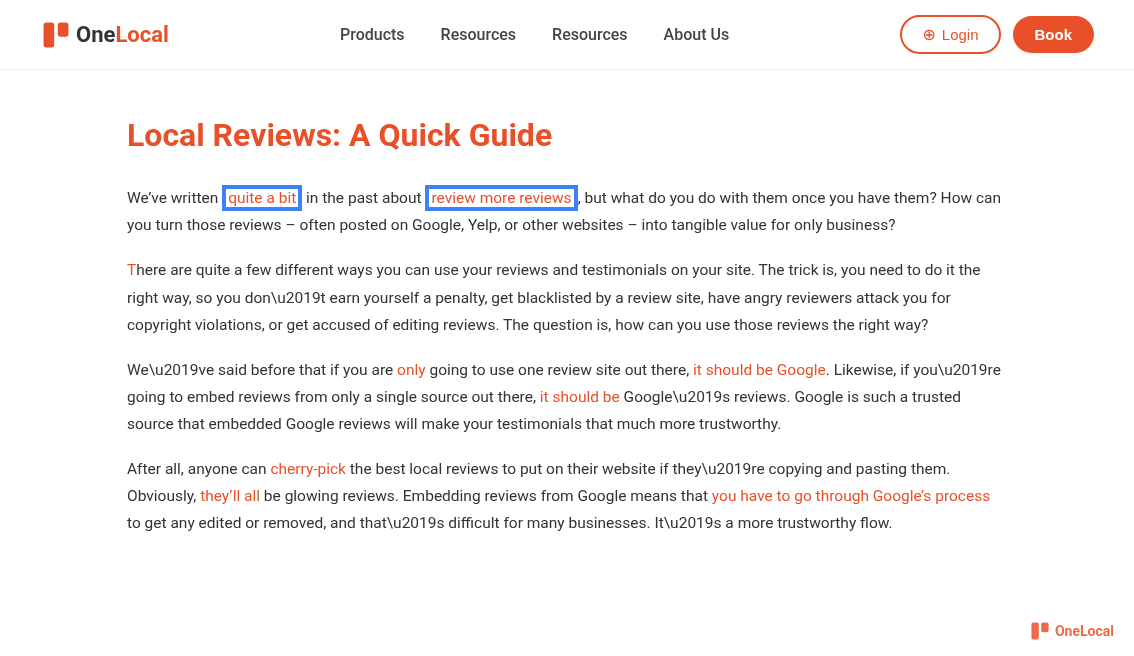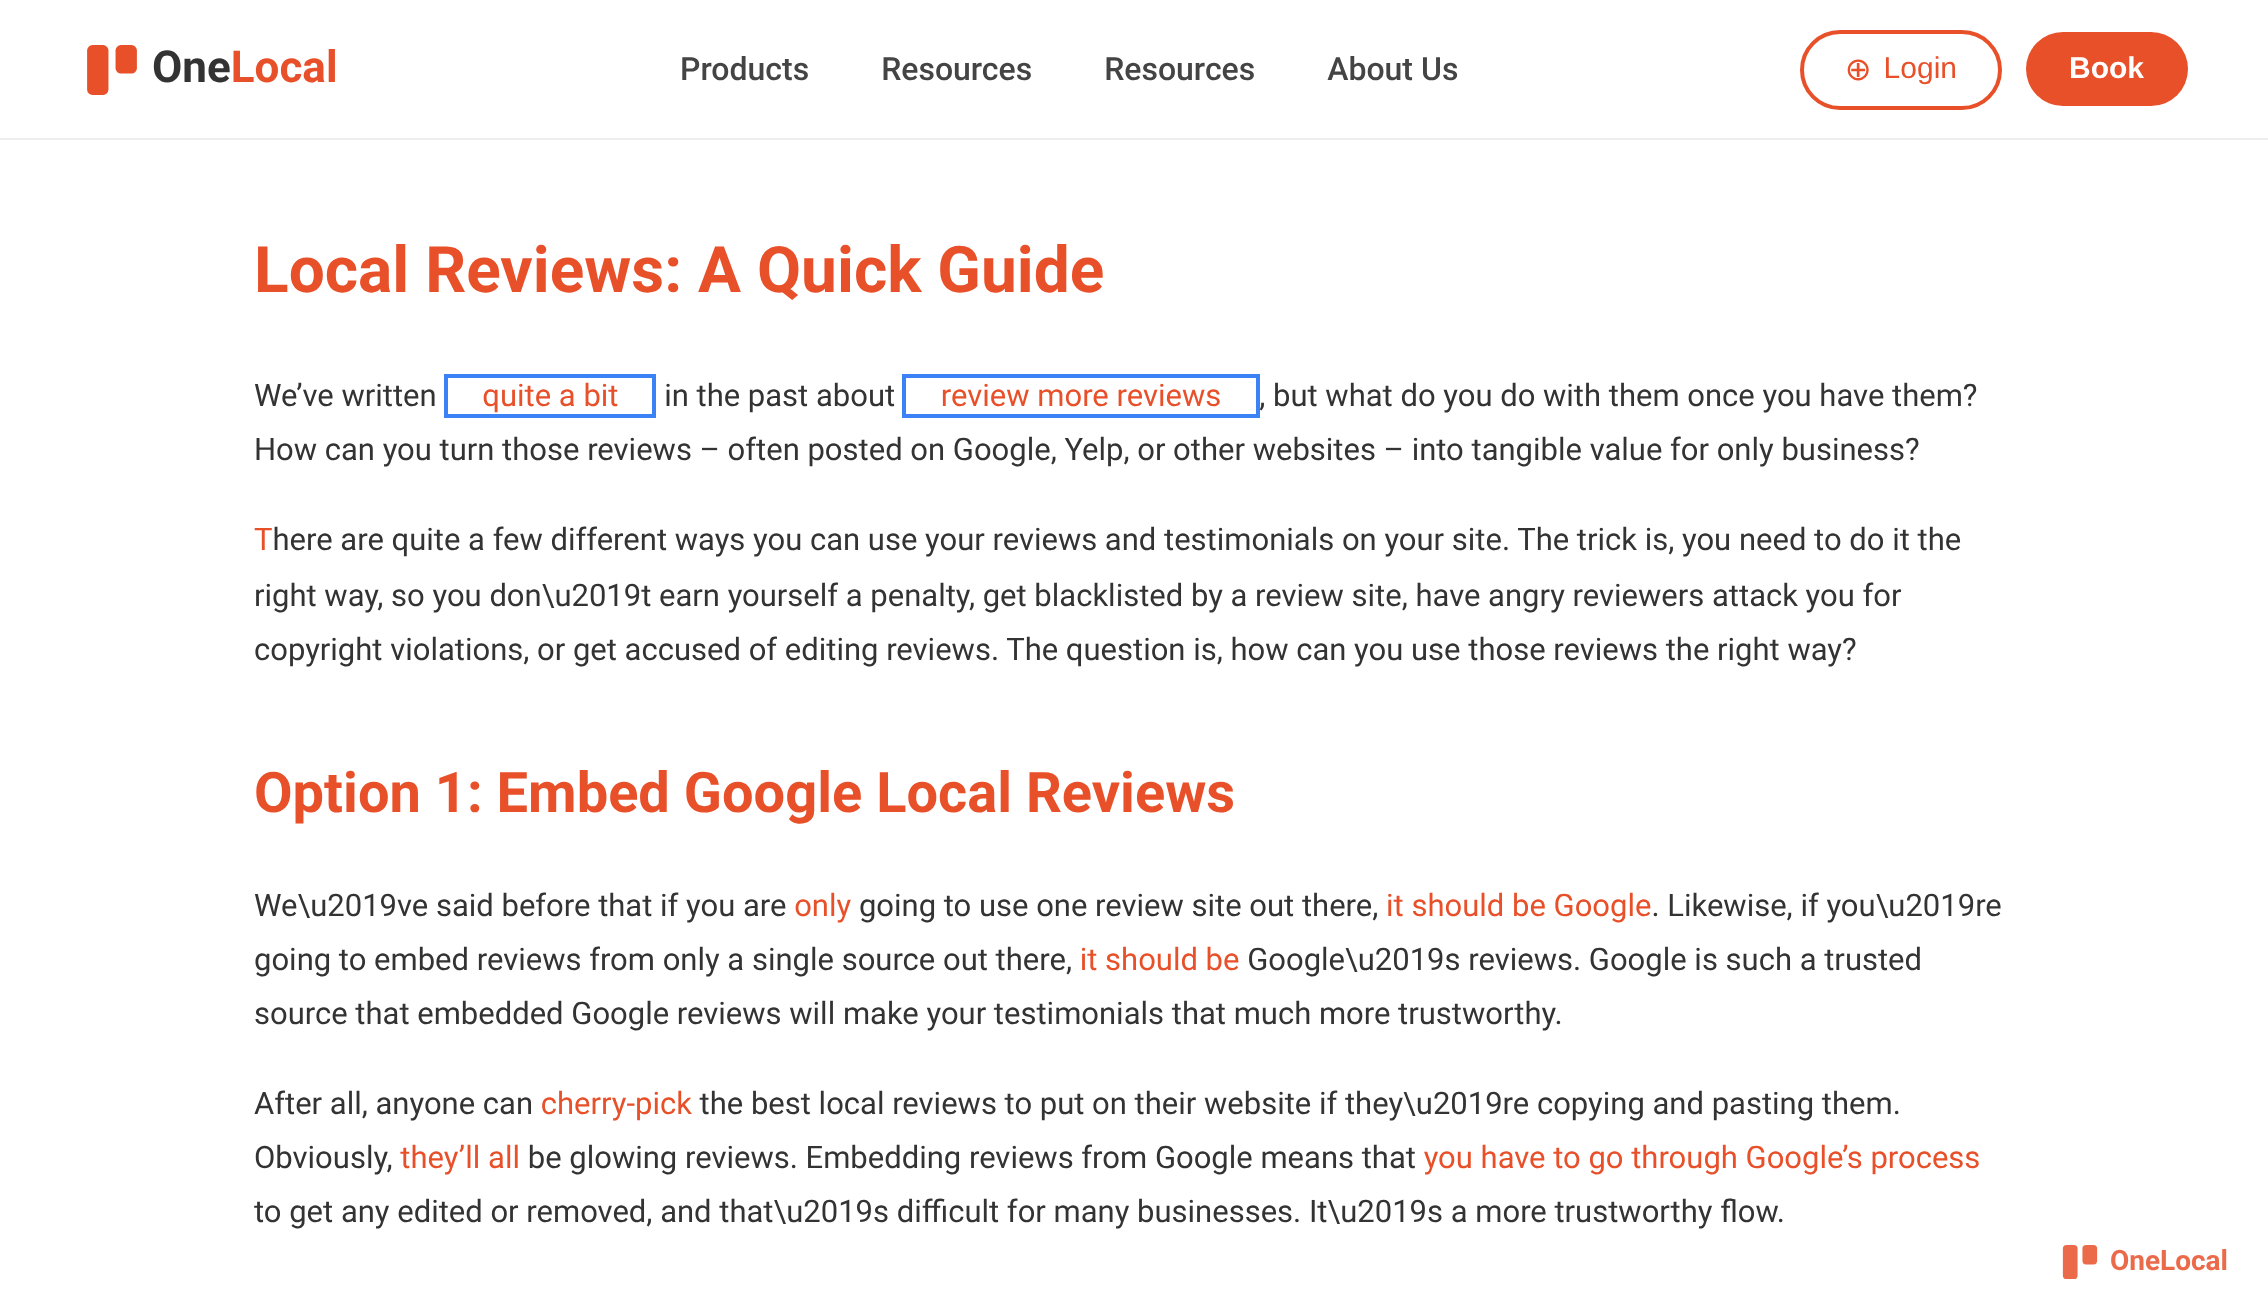--- a/index.html
+++ b/index.html
@@ -110,22 +110,22 @@
     }
 
     a.inline-link {
       color: #e8502a;
       text-decoration: none;
     }
 
     a.inline-link-outlined {
       color: #e8502a;
       text-decoration: none;
-      border: 2px solid #3b82f6;
-      padding: 0 17px;
+      border: 4px solid #3b82f6;
+      padding: 0 2px;
     }
 
     .text-orange { color: #e8502a; }
 
     
     .watermark {
       position: fixed;
       bottom: 14px;
       right: 20px;
       display: flex;
@@ -174,21 +174,20 @@
   <h1 class="article-title">Local Reviews: A Quick Guide</h1>
 
   <p class="paragraph">
     <span>We’ve written&nbsp;</span><a href="#" class="inline-link-outlined">quite a bit</a><span>&nbsp;in the past about&nbsp;</span><a href="#" class="inline-link-outlined">review more reviews</a><span>, but what do you do with them once you have them? How can you turn those reviews – often posted on Google, Yelp, or other websites – into tangible value for only business?</span>
   </p>
 
   <p class="paragraph">
     <span class="text-orange">T</span><span>here are quite a few different ways you can use your reviews and testimonials on your site. The trick is, you need to do it the right way, so you don\u2019t earn yourself a penalty, get blacklisted by a review site, have angry reviewers attack you for copyright violations, or get accused of editing reviews. The question is, how can you use those reviews the right way?</span>
   </p>
 
-  <h2 class="section-title">Option 1: Embed Google Local Reviews</h2>
 
   <p class="paragraph">
     We\u2019ve said before that if you are <a href="#" class="inline-link">only</a> going to use one review site out there, <a href="#" class="inline-link">it should be Google</a>. Likewise, if you\u2019re going to embed reviews from only a single source out there, <a href="#" class="inline-link">it should be</a> Google\u2019s reviews. Google is such a trusted source that embedded Google reviews will make your testimonials that much more trustworthy.
   </p>
 
   <p class="paragraph">
     After all, anyone can <a href="#" class="inline-link">cherry-pick</a> the best local reviews to put on their website if they\u2019re copying and pasting them. Obviously, <a href="#" class="inline-link">they’ll all</a> be glowing reviews. Embedding reviews from Google means that <a href="#" class="inline-link">you have to go through Google’s process</a> to get any edited or removed, and that\u2019s difficult for many businesses. It\u2019s a more trustworthy flow.
   </p>
 
 </main>

